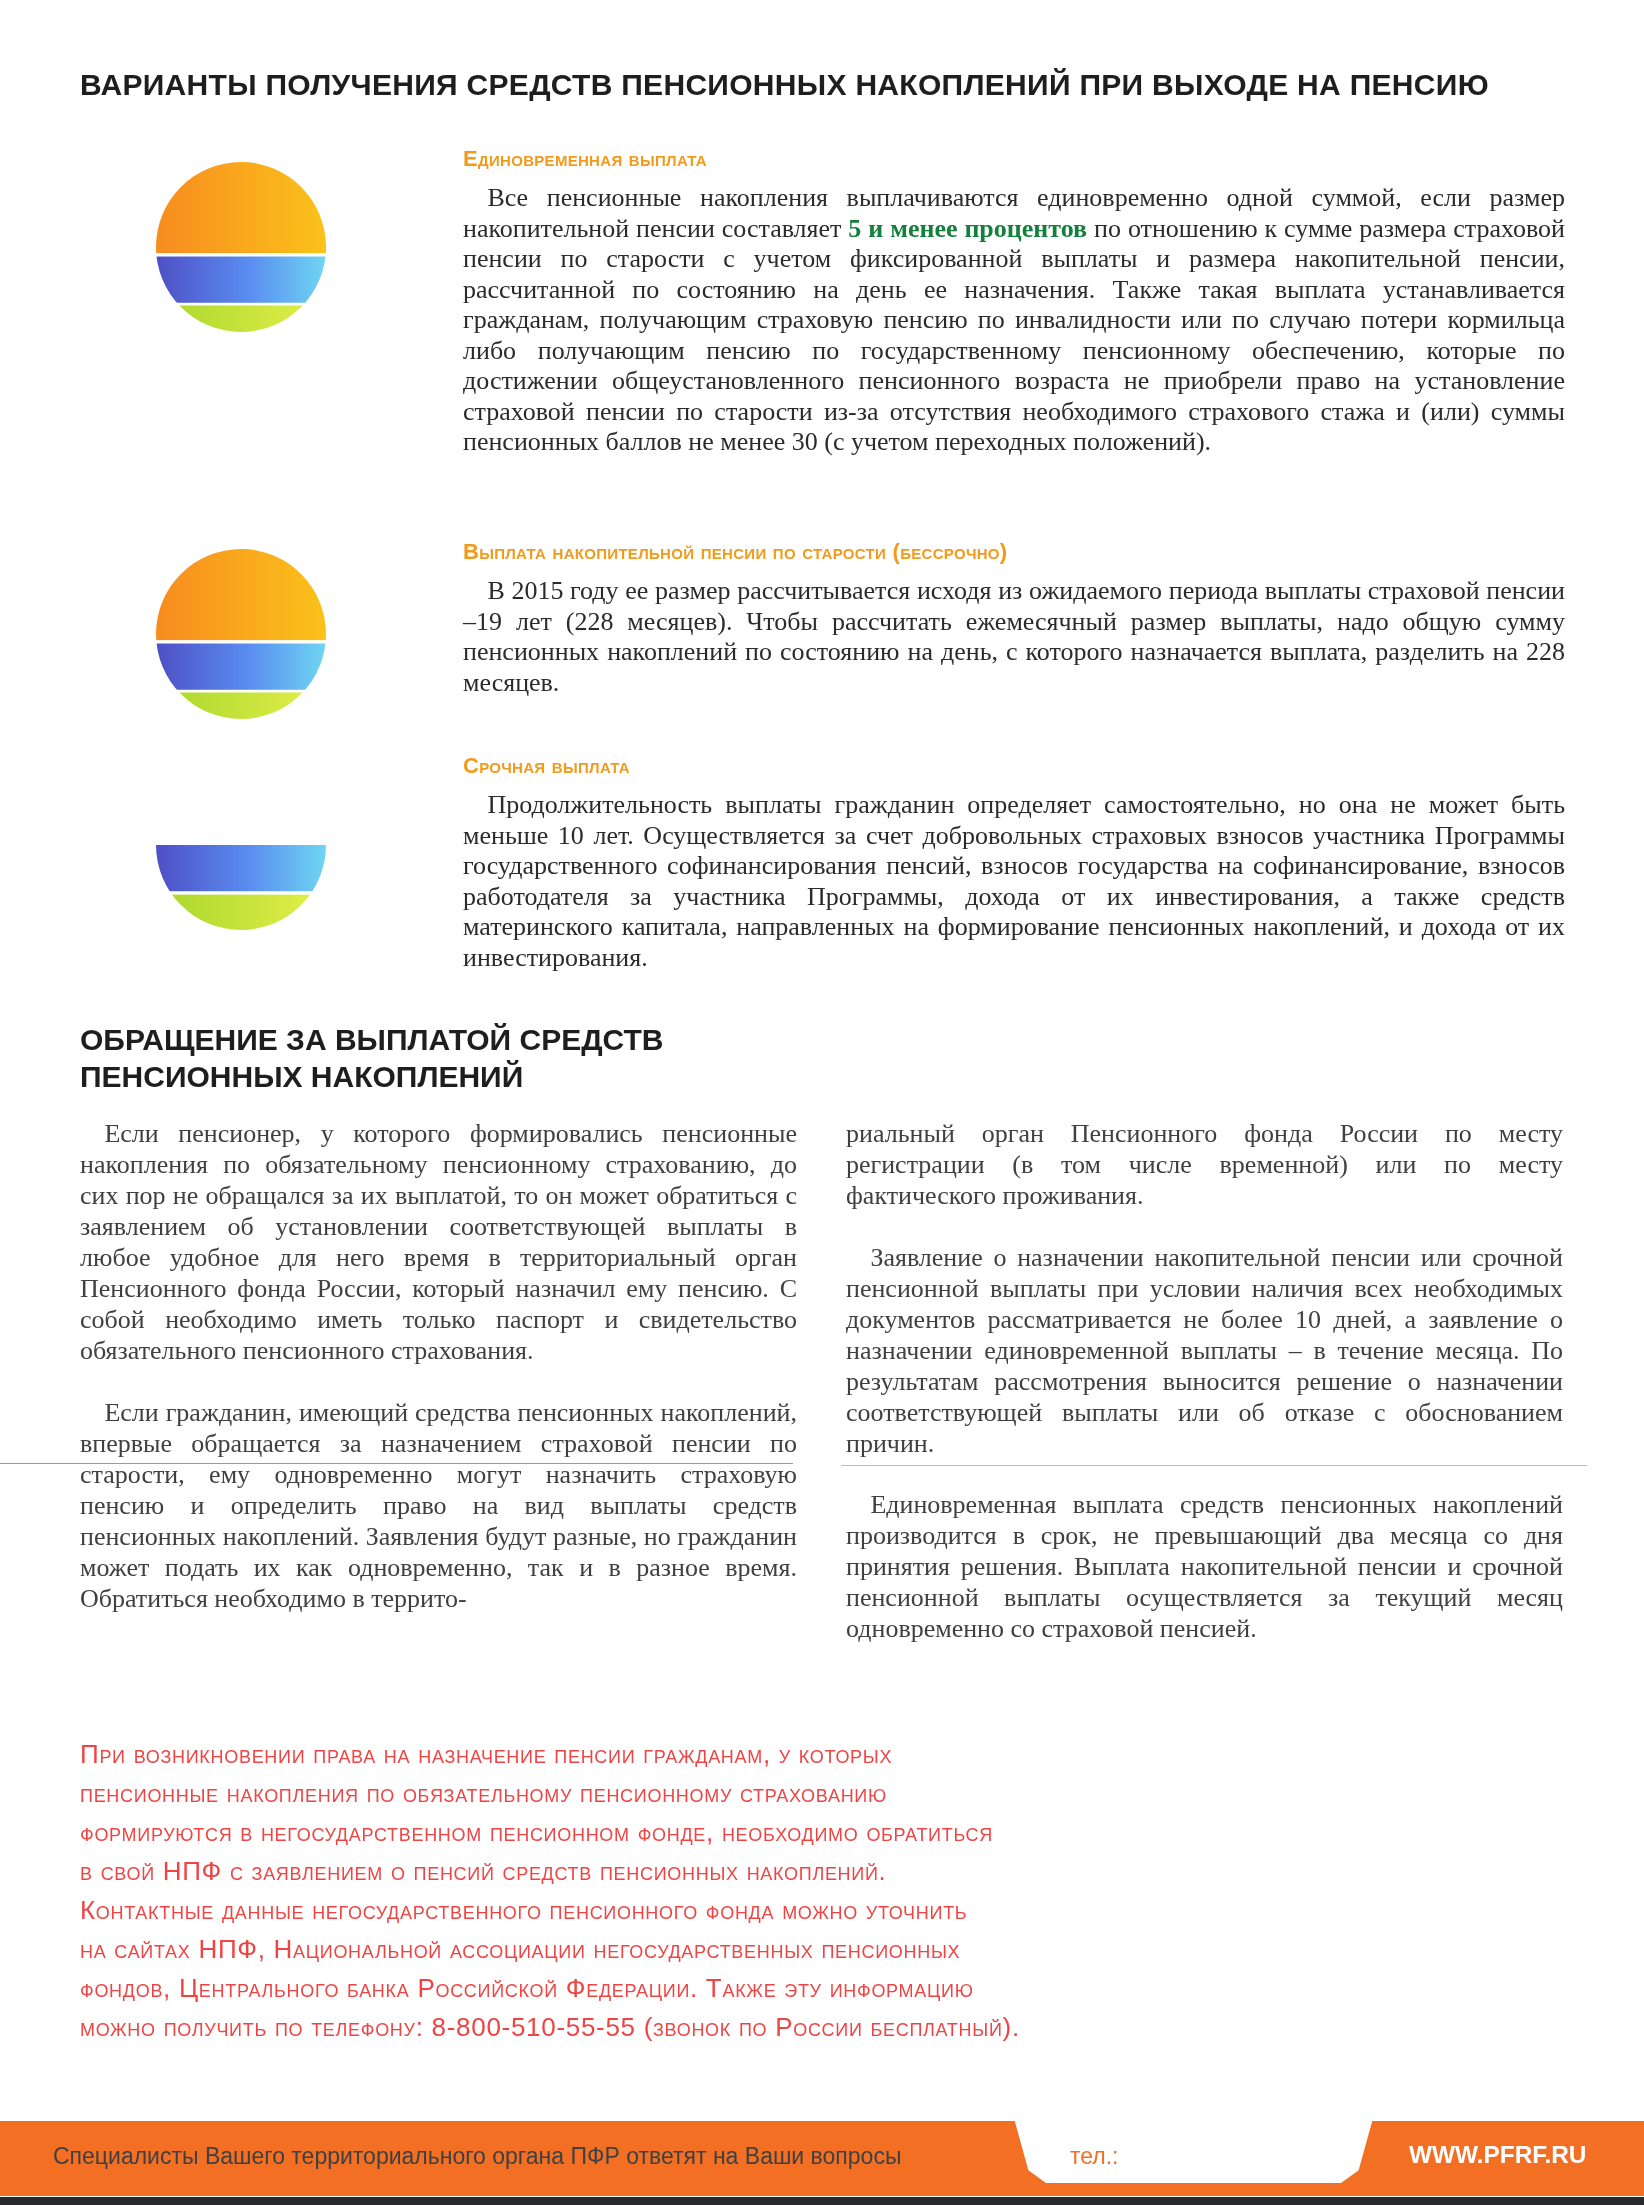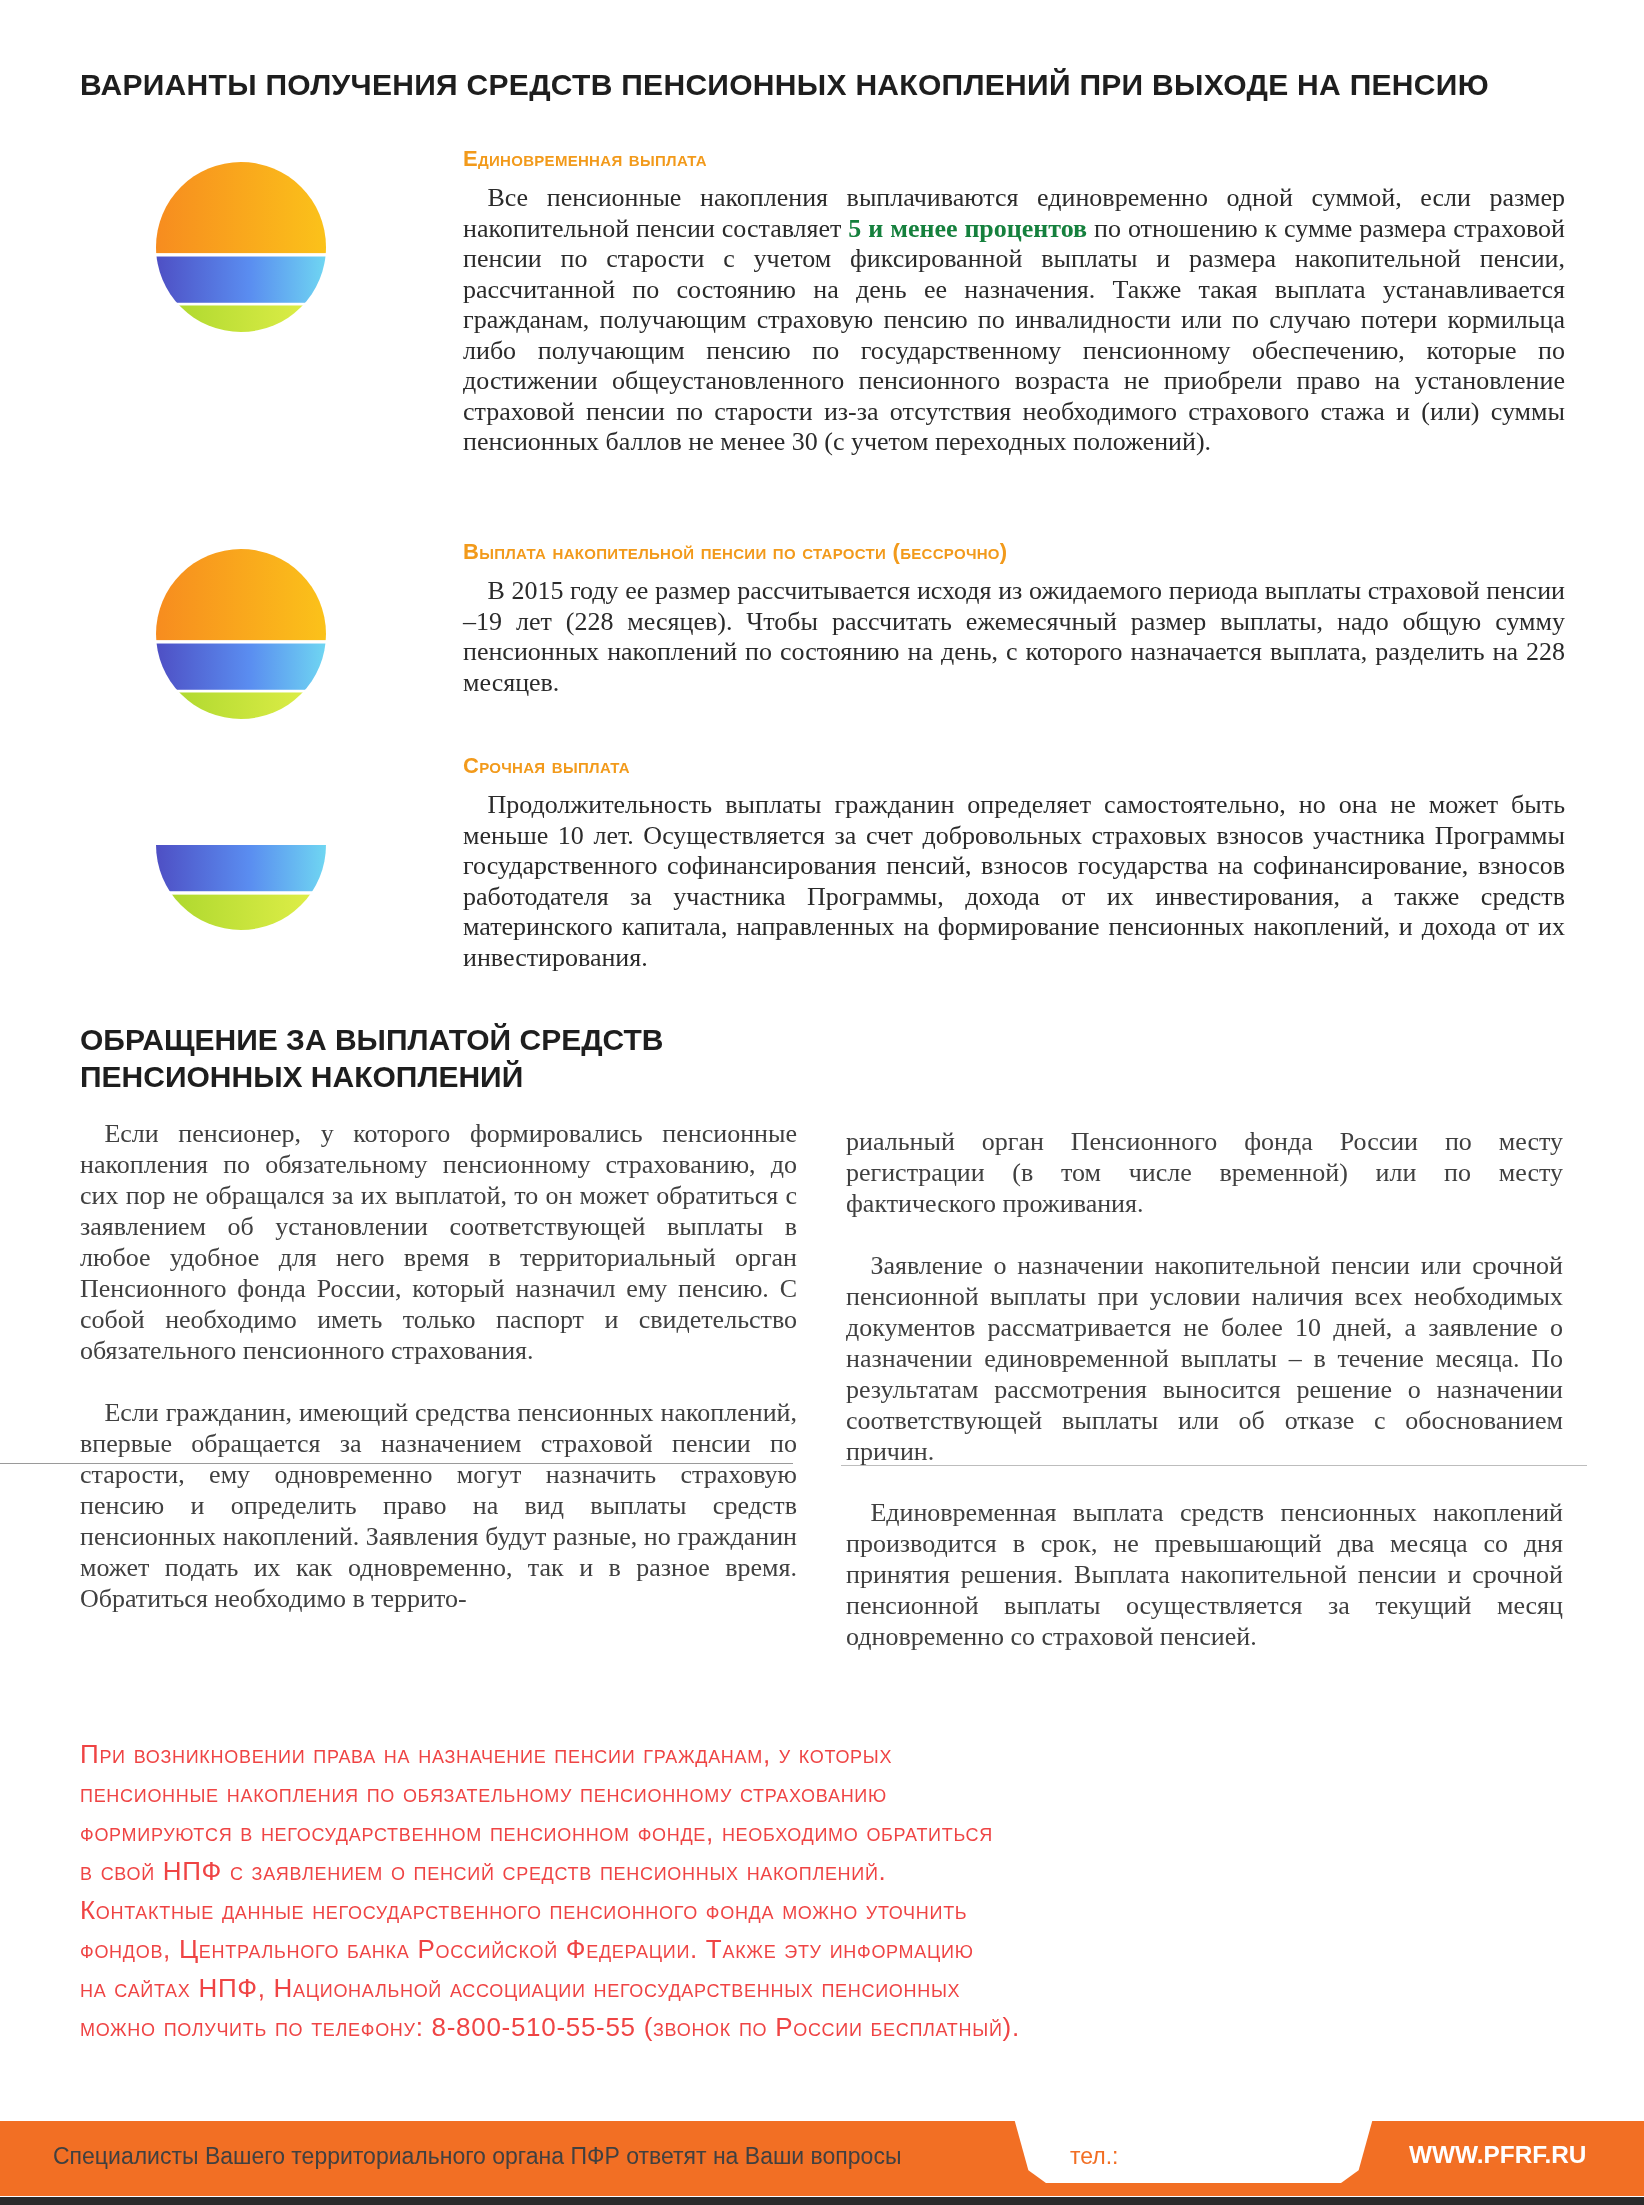--- a/index.html
+++ b/index.html
@@ -39,21 +39,21 @@
       position: absolute; left: 80px; top: 1021px; width: 678px;
       font-family: "Liberation Sans", sans-serif; font-weight: bold;
       font-size: 30px; line-height: 37px; color: #1e1e1e;
     }
 
     .col { position: absolute; width: 717px; font-size: 26px; line-height: 31px; text-align: justify; color: #404040; }
     .col p { text-indent: 24.4px; }
     .col p + p { margin-top: 30.5px; }
     .col-left { left: 80px; top: 1118px; }
     .col-right { left: 846px; top: 1118px; }
-    .col-right p.cont { text-indent: 0; margin-top: 8px; }
+    .col-right p.cont { text-indent: 0; }
 
     .fold-line { position: absolute; left: 0; top: 1463px; width: 793px; height: 1.4px; background: #9a9a9a; }
     .fold-line2 { position: absolute; left: 841px; top: 1465px; width: 746px; height: 1.4px; background: #bdbdbd; }
 
     .notice {
       position: absolute; left: 80px; top: 1735px; width: 1322px;
       font-family: "Liberation Sans", sans-serif; font-size: 26px; line-height: 39px;
       color: #ef4444; font-variant: small-caps; letter-spacing: 0.7px;
     }
 
@@ -162,22 +162,22 @@
   <p>Заявление о назначении накопительной пенсии или срочной пенсионной выплаты при условии наличия всех необходимых документов рассматривается не более 10 дней, а заявление о назначении единовременной выплаты – в течение месяца. По результатам рассмотрения выносится решение о назначении соответствующей выплаты или об отказе с обоснованием причин.</p>
   <p>Единовременная выплата средств пенсионных накоплений производится в срок, не превышающий два месяца со дня принятия решения. Выплата накопительной пенсии и срочной пенсионной выплаты осуществляется за текущий месяц одновременно со страховой пенсией.</p>
 </div>
 
 <div class="notice">
   <div>При возникновении права на назначение пенсии гражданам, у которых</div>
   <div>пенсионные накопления по обязательному пенсионному страхованию</div>
   <div>формируются в негосударственном пенсионном фонде, необходимо обратиться</div>
   <div>в свой НПФ с заявлением о пенсий средств пенсионных накоплений.</div>
   <div>Контактные данные негосударственного пенсионного фонда можно уточнить</div>
+  <div>на сайтах НПФ, Национальной ассоциации негосударственных пенсионных</div>
   <div>фондов, Центрального банка Российской Федерации. Также эту информацию</div>
-  <div>на сайтах НПФ, Национальной ассоциации негосударственных пенсионных</div>
   <div>можно получить по телефону: 8-800-510-55-55 (звонок по России бесплатный).</div>
 </div>
 
 <div class="footer">
   <div class="footer-bar"></div>
   <div class="footer-notch"></div>
   <div class="footer-text">Специалисты Вашего территориального органа ПФР ответят на Ваши вопросы</div>
   <div class="footer-tel">тел.:</div>
   <div class="footer-url">WWW.PFRF.RU</div>
 </div>

